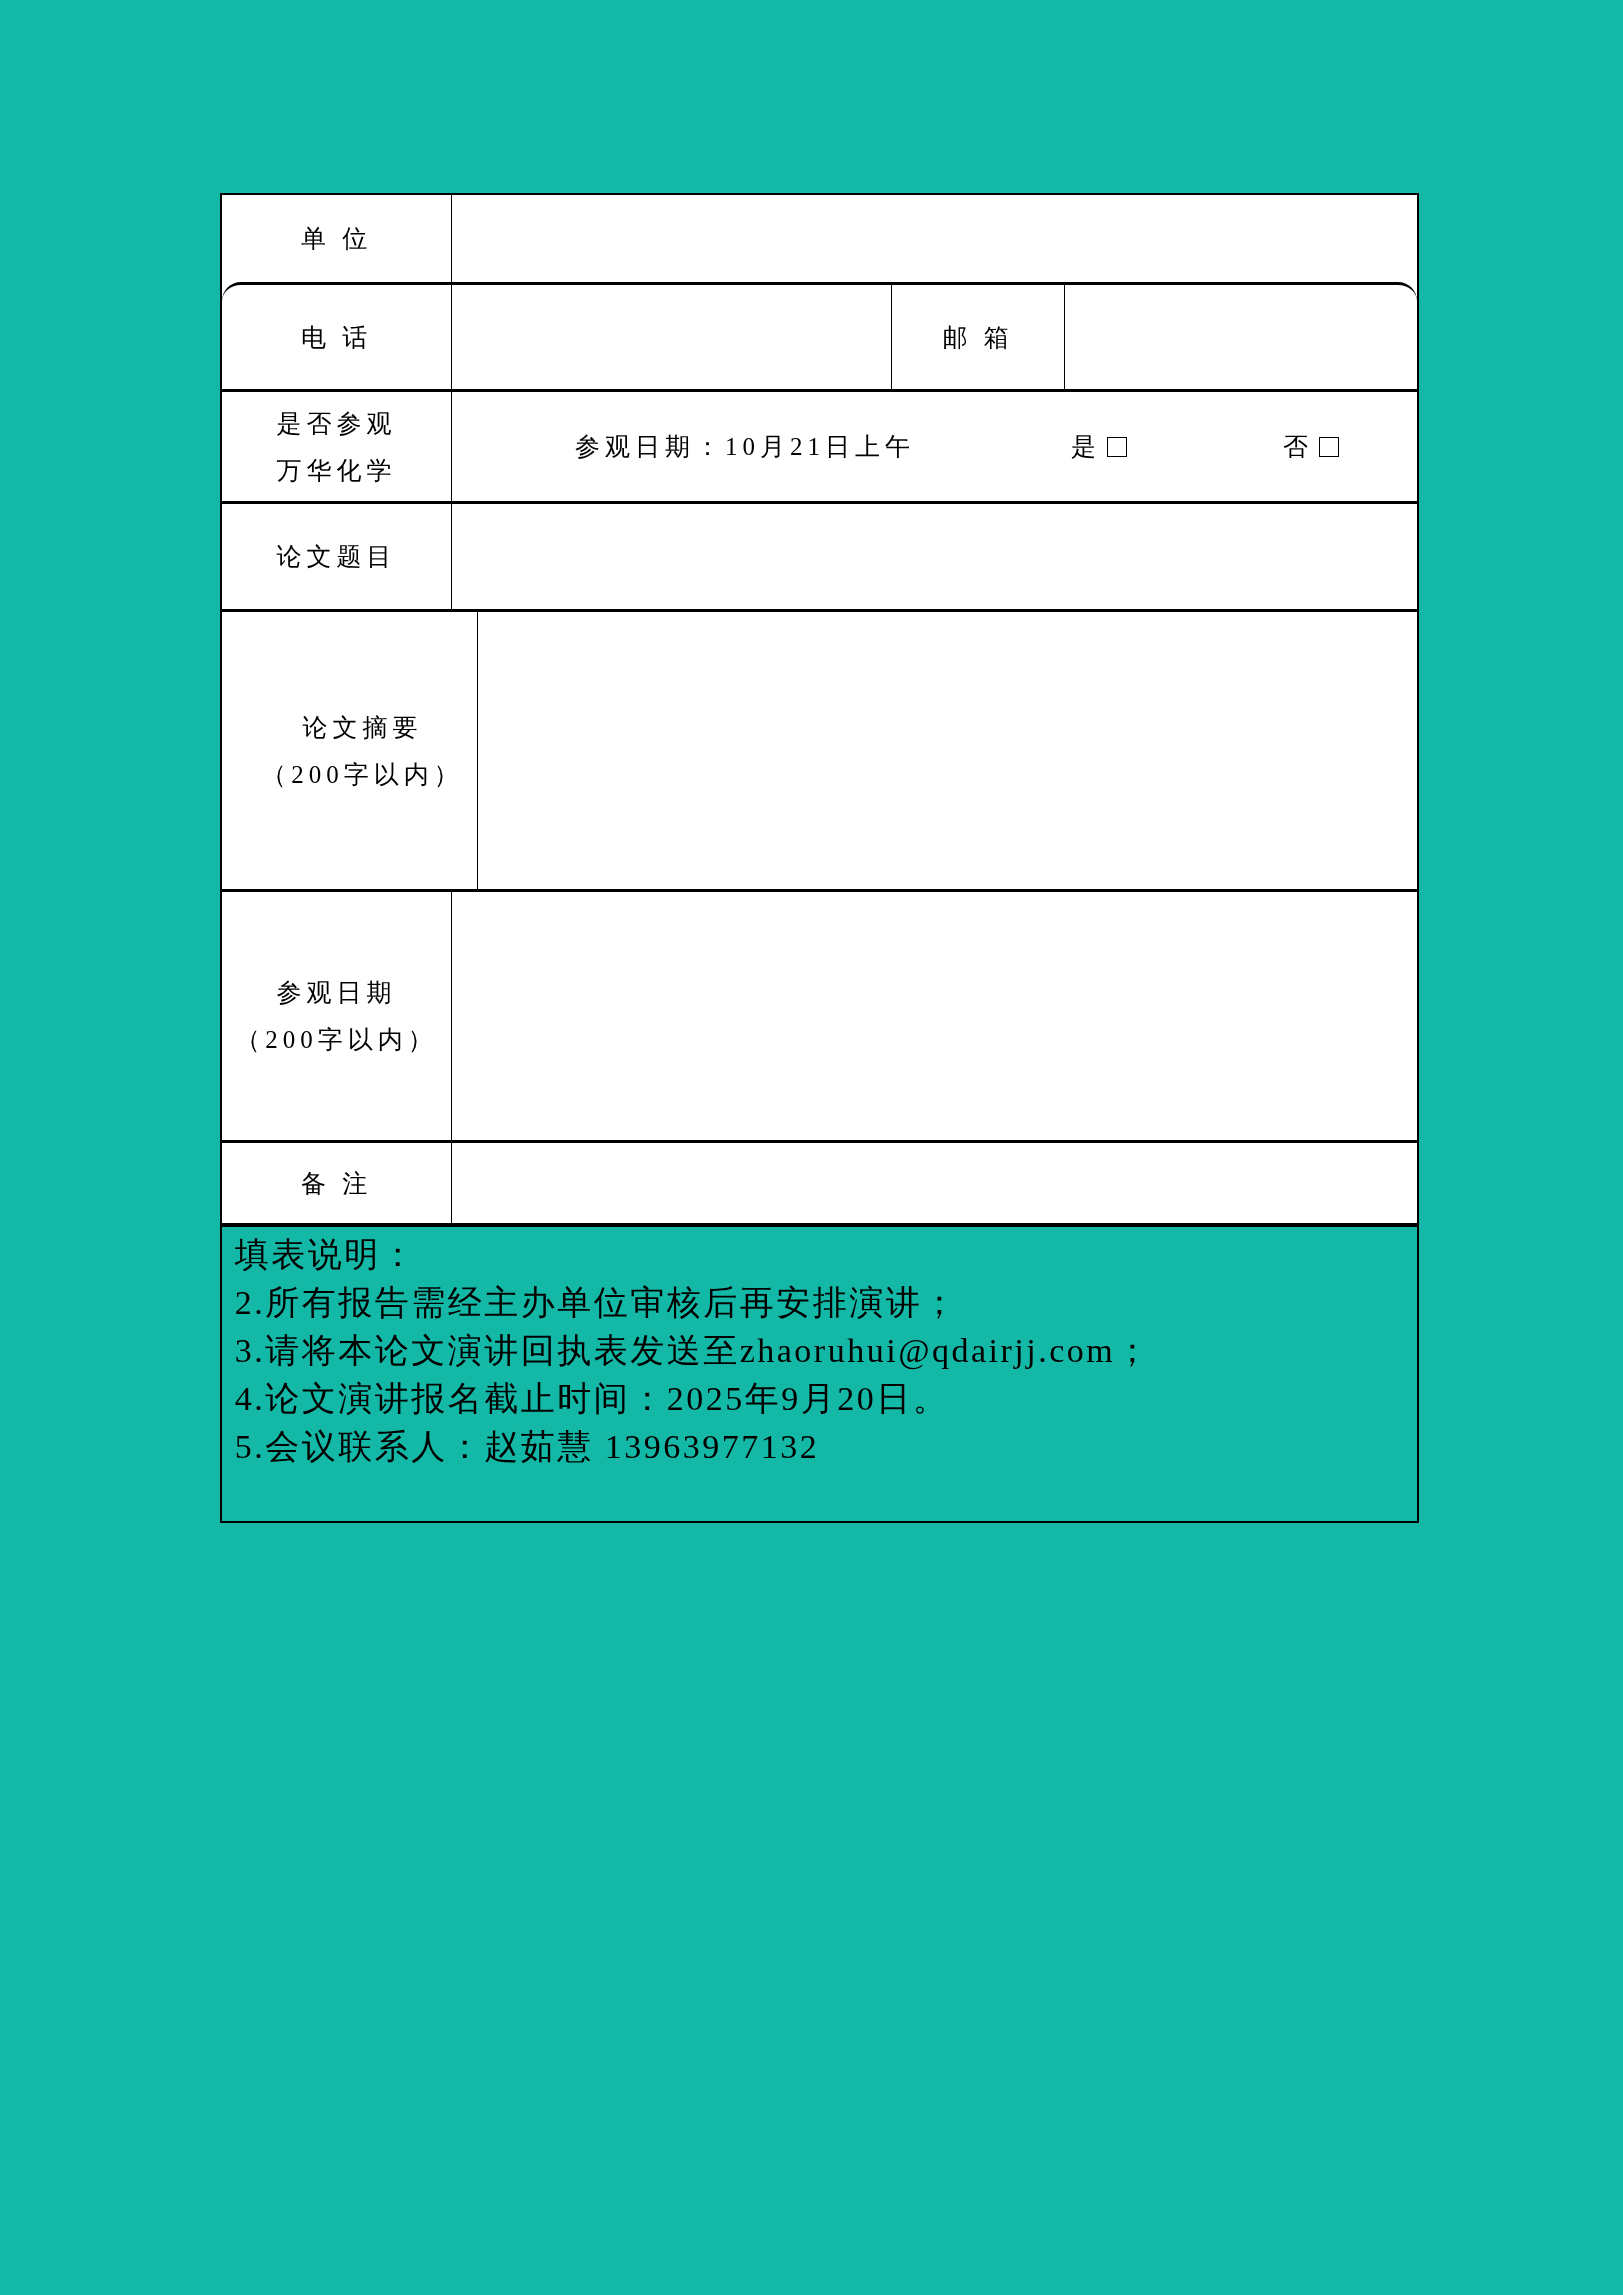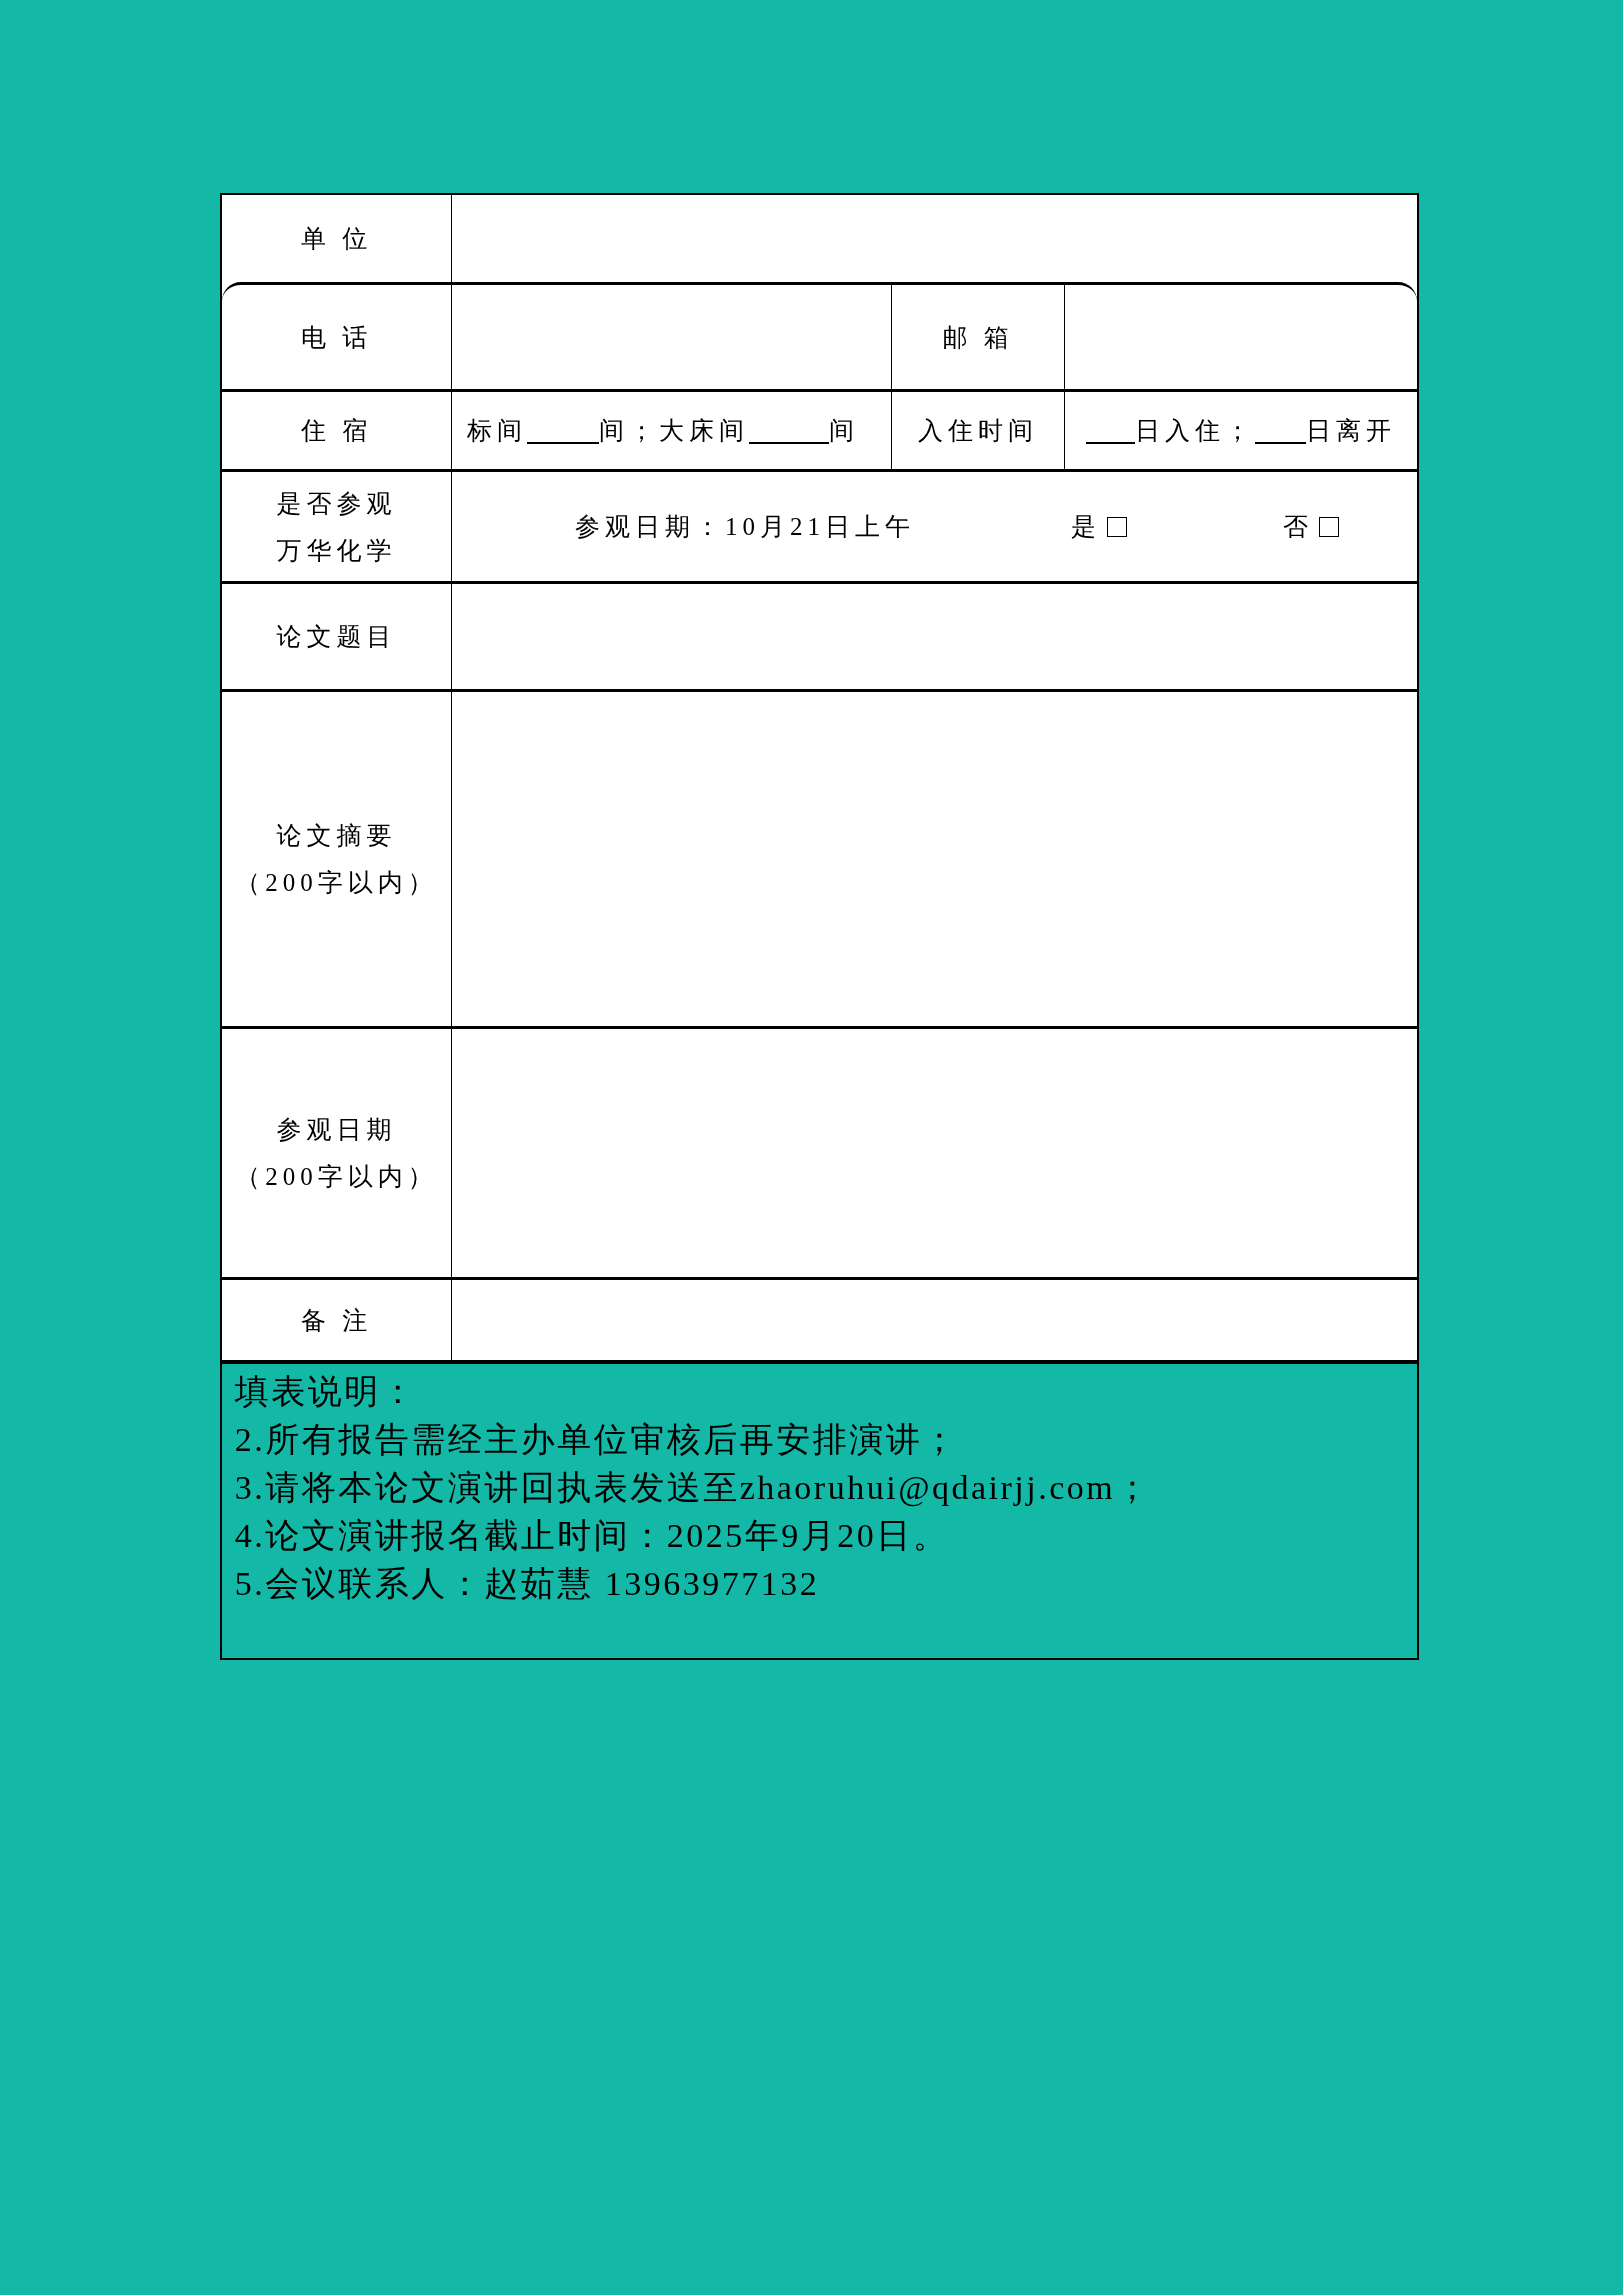--- a/index.html
+++ b/index.html
@@ -43,21 +43,21 @@
   .cell.left { justify-content: flex-start; }
   .c1 { width: 229px; flex: none; }
   .c2 { width: 440px; flex: none; border-left: 1.7px solid #000; }
   .c3 { width: 173px; flex: none; border-left: 1.7px solid #000; }
   .cflex { flex: 1; border-left: 1.7px solid #000; }
   .h-unit     { height: 87px; }
   .h-phone    { height:  107px; border-radius: 19px; }
   .h-stay     { height:  80px; }
   .h-visit    { height: 112px; }
   .h-title    { height: 108px; }
-  .h-abstract { height: 337px; }
+  .h-abstract { height: 280px; padding-left: 26px; }
   .h-bio      { height: 251px; }
   .h-remarks  { height: 83px; }
   .label2line {
     text-align: center;
     line-height: 47px;
   }
   .lineblock { white-space: nowrap; }
   .blank {
     display: inline-block;
     border-bottom: 2.5px solid #000;
@@ -107,34 +107,20 @@
         <div class="cell cflex left"></div>
       </div>
 
       <div class="row h-phone">
         <div class="cell c1">电 话</div>
         <div class="cell c2 left"></div>
         <div class="cell c3">邮 箱</div>
         <div class="cell cflex left"></div>
       </div>
 
-      <div class="row h-stay">
-        <div class="cell c1">住 宿</div>
-        <div class="cell c2 left stay-cell">
-          <span class="lineblock">
-            <span>标间</span><span class="blank w85"></span><span>间；大床间</span><span class="blank w95"></span><span>间</span>
-          </span>
-        </div>
-        <div class="cell c3">入住时间</div>
-        <div class="cell cflex">
-          <span class="lineblock">
-            <span class="blank w58"></span><span>日入住；</span><span class="blank w60"></span><span>日离开</span>
-          </span>
-        </div>
-      </div>
 
       <div class="row h-visit">
         <div class="cell c1">
           <div class="label2line">
             <div>是否参观</div>
             <div>万华化学</div>
           </div>
         </div>
         <div class="cell cflex visit-cell">
           <span>参观日期：10月21日上午</span>

